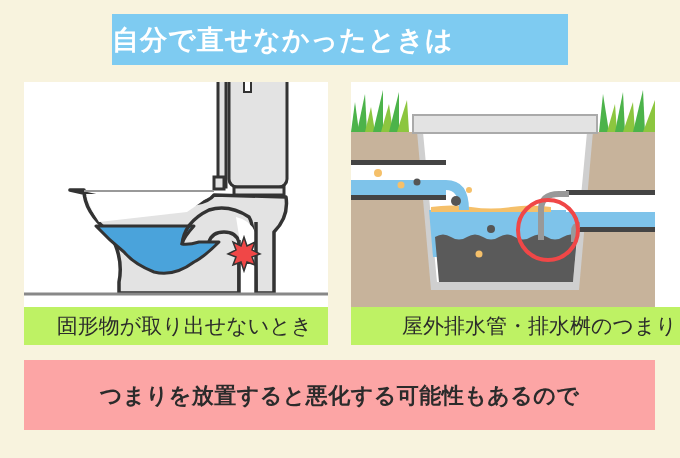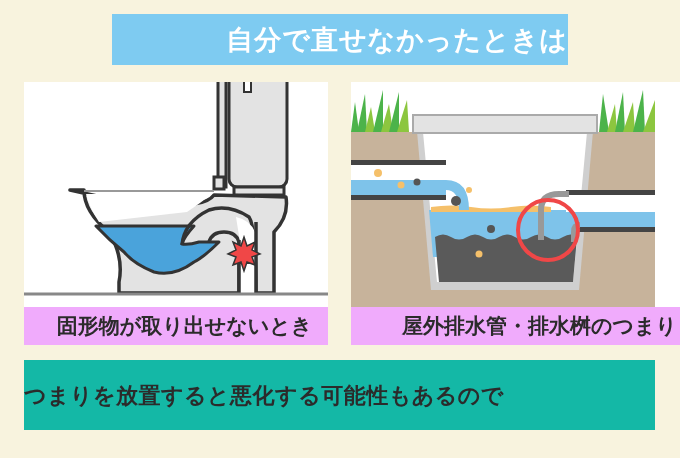--- a/index.html
+++ b/index.html
@@ -5,39 +5,39 @@
   html, body { margin:0; padding:0; }
   body {
     width:680px; height:458px; overflow:hidden;
     background:#f8f3de;
     font-family:"DejaVu Sans", sans-serif;
     position:relative;
   }
   .title-banner {
     position:absolute; left:112px; top:14px; width:456px; height:51px;
     background:#7ecbf1;
-    display:flex; align-items:center; justify-content:flex-end;
+    display:flex; align-items:center; justify-content:flex-start;
   }
   .title-banner span {
     color:#ffffff; font-weight:bold; font-size:27px; letter-spacing:1px;
   }
   .panel {
     position:absolute; top:82px; height:263px; background:#ffffff; overflow:hidden;
   }
   #panel-left { left:24px; width:304px; }
   #panel-right { left:351px; width:360px; }
   .panel svg { position:absolute; left:0; top:0; }
   .panel-label {
     position:absolute; left:0; right:0; bottom:0; height:38px;
     display:flex; align-items:center; justify-content:center;
-    font-weight:bold; font-size:21px; color:#2b2b2b; background:#f0abfc;padding-left:17px;
+    font-weight:normal; font-size:21px; color:#2b2b2b; background:#bef264;padding-left:17px;
   }
   .bottom-box {
-    position:absolute; left:24px; top:360px; width:631px; height:70px; background:#14b8a6;
-    display:flex; flex-direction:column; justify-content:center;
+    position:absolute; left:24px; top:360px; width:631px; height:70px; background:#fca5a5;
+    display:flex; flex-direction:column; align-items:center; justify-content:center;
   }
   .bottom-box span {
     font-weight:bold; font-size:22px; line-height:27px; color:#2b2b2b; letter-spacing:0.5px;
   }
 </style>
 </head>
 <body>
 
 <div class="title-banner">
   <span>自分で直せなかったときは</span>

